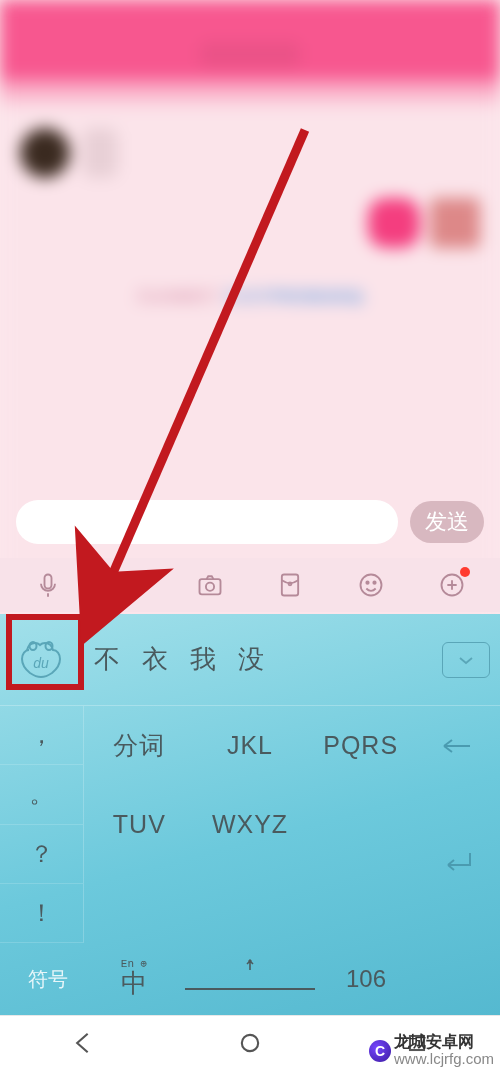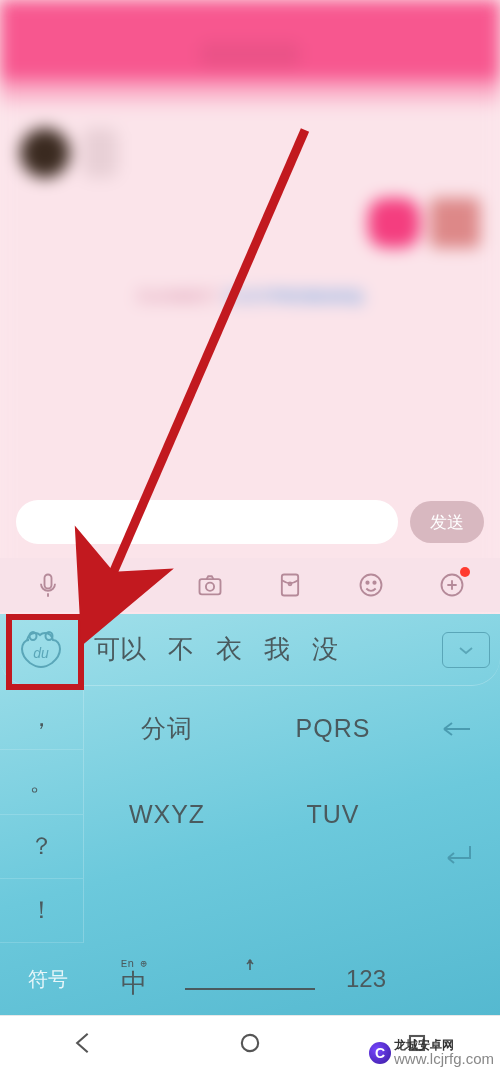--- a/index.html
+++ b/index.html
@@ -65,21 +65,21 @@
       position: absolute; left: 0; right: 0; top: 492px;
       height: 60px; display: flex; align-items: center;
       padding: 0 16px; gap: 12px;
     }
     .text-input {
       flex: 1; height: 44px; background: #fff;
       border-radius: 22px; border: none;
     }
     .send-btn {
       width: 74px; height: 42px; border-radius: 21px;
-      background: #d8b8c0; color: #fff; font-size: 17px;
+      background: #d8b8c0; color: #fff; font-size: 22px;
       display: flex; align-items: center; justify-content: center;
     }
 
     .toolbar-row {
       position: absolute; left: 0; right: 0; top: 558px;
       height: 54px; display: flex; align-items: center;
       justify-content: space-around; padding: 0 8px;
       background: #f8e2e9;
     }
     .tool-icon {
@@ -94,23 +94,22 @@
       background: #ff3b30;
     }
 
     
     .kb-wrap {
       position: absolute; left: 0; right: 0; top: 614px; bottom: 54px;
       background: linear-gradient(165deg, #a2e0ea 0%, #6cc9dc 55%, #55b9d0 100%);
       display: flex; flex-direction: column;
     }
     .kb-candidates {
-      height: 72px; display: flex; align-items: center;
+      height: 92px; display: flex; align-items: center;
       border-bottom: 1px solid rgba(255,255,255,0.25);
-      border-radius: 28px;
     }
     .cand-logo {
       width: 82px; height: 68px; display: flex;
       align-items: center; justify-content: center;
       color: #4a9bb0; font-size: 18px;
     }
     .cand-logo svg { width: 44px; height: 40px; stroke: #5aa6b8; fill: none; stroke-width: 2; }
     .cand-list {
       flex: 1; display: flex; align-items: center;
       gap: 2px; overflow: hidden; padding-left: 2px;
@@ -129,21 +128,21 @@
       width: 84px; display: flex; flex-direction: column;
     }
     .kb-punctcol .punct {
       flex: 1; display: flex; align-items: center; justify-content: center;
       font-size: 24px; color: #4a5a5e;
       border-right: 1px solid rgba(255,255,255,0.2);
       border-bottom: 1px solid rgba(255,255,255,0.15);
     }
     .kb-keys {
       flex: 1; display: grid;
-      grid-template-columns: repeat(2, 1fr);
+      grid-template-columns: repeat(3, 1fr);
       grid-template-rows: repeat(3, 1fr);
     }
     .kb-key {
       display: flex; align-items: center; justify-content: center;
       font-size: 25px; color: #4a5a5e; letter-spacing: 1px;
     }
     .kb-key.dim { color: rgba(74,90,94,0.35); }
     .kb-rightcol {
       width: 84px; display: flex; flex-direction: column;
     }
@@ -210,21 +209,21 @@
       display: flex; align-items: center; gap: 3px;
       color: #555; font-size: 11px; z-index: 60;
     }
     .wm-logo {
       width: 22px; height: 22px; border-radius: 50%;
       background: radial-gradient(circle at 35% 35%, #7646ff, #3a1a9e);
       display: flex; align-items: center; justify-content: center;
       color: #fff; font-weight: bold; font-size: 14px;
     }
     .wm-text { display:flex; flex-direction:column; line-height:1.05;}
-    .wm-text .l1 { font-size: 12px; font-weight: 600; color:#333;}
+    .wm-text .l1 { font-size: 16px; font-weight: 600; color:#333;}
     .wm-text .l2 { font-size: 15px; color:#888;}
   </style>
 </head>
 <body>
 
 <div class="chat-area">
   <div class="header-bar"></div>
   <div class="title-bar">
     <div class="title-text">&nbsp;&nbsp;&nbsp;&nbsp;&nbsp;&nbsp;&nbsp;&nbsp;</div>
   </div>
@@ -300,21 +299,20 @@
   <div class="kb-candidates">
     <div class="cand-logo">
       <svg viewBox="0 0 44 40">
         <path d="M10 10c-4 0-7 4-7 9s3 10 8 14c3 2 7 4 11 4s8-2 11-4c5-4 8-9 8-14s-3-9-7-9c-1-4-4-7-8-7-2 0-4 1-5 2-1-1-3-2-5-2-4 0-7 3-8 7z" stroke-width="2"></path>
         <ellipse cx="14" cy="6" rx="3.5" ry="4"></ellipse>
         <ellipse cx="30" cy="6" rx="3.5" ry="4"></ellipse>
         <text x="22" y="28" text-anchor="middle" font-size="14" fill="#5aa6b8" stroke="none" font-style="italic">du</text>
       </svg>
     </div>
     <div class="cand-list">
-      <span class="cand">可以</span>
       <span class="cand">不</span>
       <span class="cand">衣</span>
       <span class="cand">我</span>
       <span class="cand">没</span>
     </div>
     <div class="cand-more">
       <svg width="18" height="12" viewBox="0 0 18 12">
           <path d="M3 4l6 5 6-5" stroke="#5aa6b8" stroke-width="1.8" fill="none"></path>
         </svg>
     </div>
@@ -322,23 +320,24 @@
 
   <div class="kb-main">
     <div class="kb-punctcol">
       <div class="punct">，</div>
       <div class="punct">。</div>
       <div class="punct">？</div>
       <div class="punct">！</div>
     </div>
     <div class="kb-keys">
       <div class="kb-key">分词</div>
+      <div class="kb-key">JKL</div>
       <div class="kb-key">PQRS</div>
+      <div class="kb-key">TUV</div>
       <div class="kb-key">WXYZ</div>
-      <div class="kb-key">TUV</div>
     </div>
     <div class="kb-rightcol">
       <div class="kb-rightkey">
         <svg width="36" height="24" viewBox="0 0 36 24" stroke="#4a9bb0" fill="none" stroke-width="2">
             <path d="M4 12h26M4 12l8-6M4 12l8 6"></path>
           </svg>
       </div>
       <div class="kb-rightkey" style="flex:2">
         <svg width="36" height="30" viewBox="0 0 36 30" stroke="#4a9bb0" fill="none" stroke-width="2">
             <path d="M30 4v12H8M8 16l6-5M8 16l6 5"></path>
@@ -356,21 +355,21 @@
       <span class="main">中</span>
     </div>
     <div class="kb-spacekey" style="position:relative;">
       <svg viewBox="0 0 24 24" style="top:14px;">
           <path d="M12 4v9M12 4l-3 3M12 4l3 3" stroke-width="1.6" fill="none"></path>
           <circle cx="12" cy="4" r="1.2"></circle>
         </svg>
       <div class="bar"></div>
     </div>
     <div class="kb-123key">
-      <span>123</span>
+      <span>106</span>
     </div>
     <div class="kb-enterkey"></div>
   </div>
 </div>
 
 <div class="annot-box"></div>
 <svg class="annot-arrow" viewBox="0 0 260 530">
   <defs>
     <marker id="ah" markerWidth="14" markerHeight="14" refX="4" refY="6" orient="auto">
       <path d="M0 0 L12 6 L0 12 L3 6 Z" fill="#c2191f"></path>

